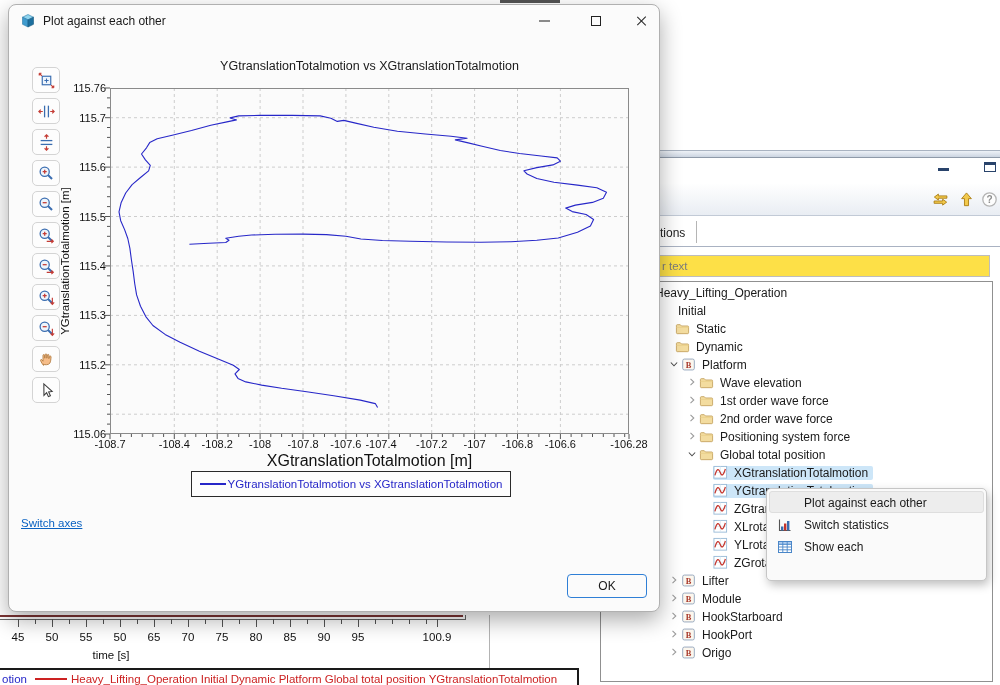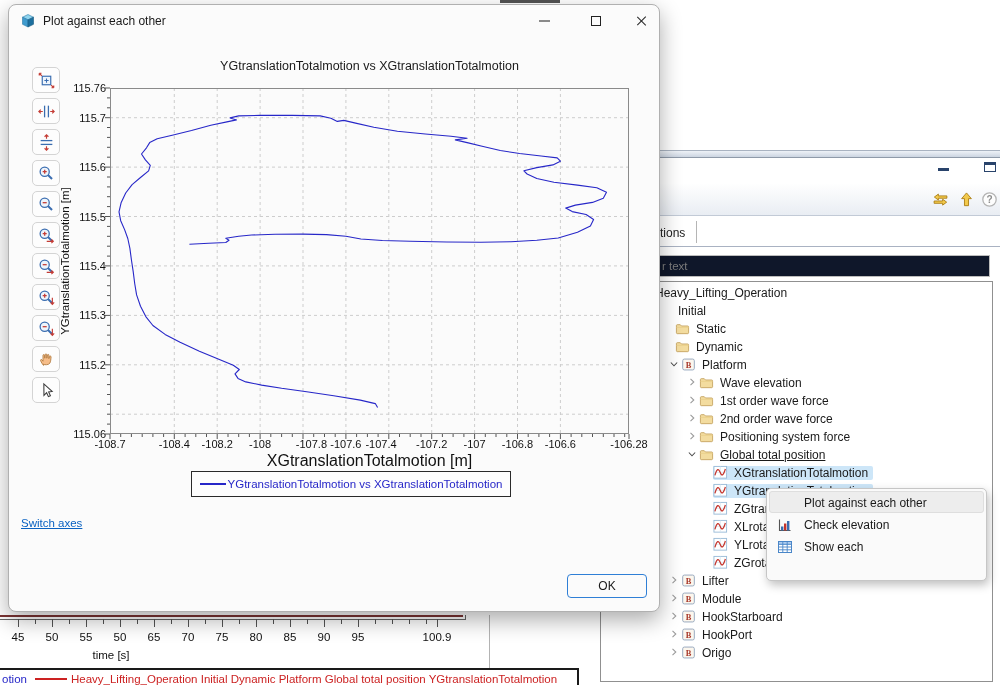--- a/index.html
+++ b/index.html
@@ -9,21 +9,21 @@
 
 .divider-bar{left:560px;top:150px;width:440px;height:8px;background:linear-gradient(#eef2f7,#ccd5e1);border-top:1px solid #a9b3c1;border-bottom:1px solid #8f9aa9;z-index:2}
 .view-btns{z-index:2}
 .vmin{left:938px;top:168px;width:11px;height:3px;background:#29436b}
 .vmax{left:984px;top:162px;width:12px;height:10px;border:1.5px solid #29436b;border-top:3.5px solid #29436b;background:#fff}
 .panel-toolbar{left:560px;top:183px;width:440px;height:33px;background:linear-gradient(#ffffff,#e9edf3);border-bottom:1px solid #c2cad6;z-index:2}
 .ptool-ic{position:absolute;width:17px;height:17px;top:8px}
 .tabrow{left:560px;top:216px;width:440px;height:31px;background:#fff;border-bottom:1px solid #a9b2c2;z-index:2}
 .tabfrag{position:absolute;left:100px;top:10px;font-size:12px;color:#222}
 .tabsep{position:absolute;left:136px;top:5px;width:1px;height:22px;background:#b5b5b5}
-.filterbox{left:560px;top:255px;width:430px;height:22px;background:#0f172a;border:1px solid #bdbdbd;z-index:2}
+.filterbox{left:560px;top:255px;width:430px;height:22px;background:#fde047;border:1px solid #bdbdbd;z-index:2}
 .filterfrag{position:absolute;left:101px;top:4px;font-size:11.5px;color:#7c7c7c}
 .treepanel{left:600px;top:281px;width:393px;height:401px;background:#fff;border:1px solid #909090;overflow:hidden;z-index:2}
 .trow{position:relative;height:18px;line-height:18px;white-space:nowrap;font-size:12px}
 .trow .chev{display:inline-block;width:14px;height:12px;vertical-align:-1px}
 .trow .tico{display:inline-block;width:15px;height:15px;vertical-align:-3px;margin-right:4px}
 .trow .sel{background:#cde6f8;border-radius:2px;padding:0 3px 0 0}
 .trow .lbl{padding:0 2px}
 
 .ctxmenu{left:766px;top:488px;width:221px;height:93px;background:#fafafa;border:1px solid #c6c6c6;border-radius:5px;box-shadow:2px 4px 10px rgba(0,0,0,.25);z-index:40;padding-top:2px}
 .mitem{position:relative;height:22px;line-height:22px;font-size:12px;margin:0 2px;border-radius:3px;border:1px solid transparent}
@@ -142,21 +142,21 @@
             </svg></span><span class="tico"><svg viewBox="0 0 16 16" width="100%" height="100%">
               <path d="M1.5 4.8c0-.5.4-.9.9-.9h3.2l1.3 1.4h6.7c.5 0 .9.4.9.9v6.4c0 .5-.4.9-.9.9H2.4c-.5 0-.9-.4-.9-.9z" fill="#f3dc9f" stroke="#c3a05b" stroke-width=".9"></path>
               <path d="M1.5 6.8h13" stroke="#e9d08a" stroke-width=".9"></path>
             </svg></span><span class="lbl">2nd order wave force</span></div>
         <div class="trow" style="padding-left: 84px;"><span class="chev"><svg viewBox="0 0 16 16" width="100%" height="100%">
               <path d="M6 3.8l4.4 4.2L6 12.2" fill="none" stroke="#9a9a9a" stroke-width="1.4"></path>
             </svg></span><span class="tico"><svg viewBox="0 0 16 16" width="100%" height="100%">
               <path d="M1.5 4.8c0-.5.4-.9.9-.9h3.2l1.3 1.4h6.7c.5 0 .9.4.9.9v6.4c0 .5-.4.9-.9.9H2.4c-.5 0-.9-.4-.9-.9z" fill="#f3dc9f" stroke="#c3a05b" stroke-width=".9"></path>
               <path d="M1.5 6.8h13" stroke="#e9d08a" stroke-width=".9"></path>
             </svg></span><span class="lbl">Positioning system force</span></div>
-        <div class="trow" style="padding-left: 84px; text-decoration: underline;"><span class="chev"><svg viewBox="0 0 16 16" width="100%" height="100%">
+        <div class="trow" style="padding-left: 84px;"><span class="chev"><svg viewBox="0 0 16 16" width="100%" height="100%">
               <path d="M3.8 6l4.2 4.4L12.2 6" fill="none" stroke="#4a4a4a" stroke-width="1.4"></path>
             </svg></span><span class="tico"><svg viewBox="0 0 16 16" width="100%" height="100%">
               <path d="M1.5 4.8c0-.5.4-.9.9-.9h3.2l1.3 1.4h6.7c.5 0 .9.4.9.9v6.4c0 .5-.4.9-.9.9H2.4c-.5 0-.9-.4-.9-.9z" fill="#f3dc9f" stroke="#c3a05b" stroke-width=".9"></path>
               <path d="M1.5 6.8h13" stroke="#e9d08a" stroke-width=".9"></path>
             </svg></span><span class="lbl">Global total position</span></div>
         <div class="trow" style="padding-left: 112px;"><span class="sel"><span class="tico"><svg viewBox="0 0 16 16" width="100%" height="100%">
                 <rect x="1" y="1.5" width="13.5" height="12.5" fill="#fff" stroke="#9bbcd8" stroke-width="1"></rect>
                 <path d="M1 7.8h13.5M7.8 1.5v12.5" stroke="#d5e4f0" stroke-width=".8" fill="none"></path>
                 <path d="M2 11C4.3 3.5 5.8 3.5 7.6 7.8c1.7 4.2 3.2 4.2 5.6-3.5" fill="none" stroke="#c4342c" stroke-width="1.3"></path>
               </svg></span><span class="lbl">XGtranslationTotalmotion</span></span></div>
@@ -222,21 +222,21 @@
       <div class="mitem hl">
         <span class="mlbl">Plot against each other</span>
       </div>
       <div class="mitem">
         <span class="mico"><svg viewBox="0 0 16 16" width="100%" height="100%">
             <path d="M2.5 2.5v11h11" fill="none" stroke="#555" stroke-width="1.1"></path>
             <rect x="4" y="9.5" width="2.4" height="4" fill="#3a6db0"></rect>
             <rect x="7" y="6.5" width="2.4" height="7" fill="#c4342c"></rect>
             <rect x="10" y="4" width="2.4" height="9.5" fill="#3a6db0"></rect>
           </svg></span>
-        <span class="mlbl">Check elevation</span>
+        <span class="mlbl">Switch statistics</span>
       </div>
       <div class="mitem">
         <span class="mico"><svg viewBox="0 0 16 16" width="100%" height="100%">
             <rect x="1.5" y="2.5" width="13" height="11" fill="#fff" stroke="#4a86c8" stroke-width="1"></rect>
             <rect x="1.5" y="2.5" width="13" height="2.8" fill="#aecdf0" stroke="#4a86c8" stroke-width="1"></rect>
             <path d="M5.8 2.5v11M10.2 2.5v11M1.5 8h13M1.5 10.8h13" stroke="#4a86c8" stroke-width=".9" fill="none"></path>
           </svg></span>
         <span class="mlbl">Show each</span>
       </div>
     </div>
@@ -500,21 +500,21 @@
         <span class="ytick-lab" style="left: 51px; top: 254.943px;">115.4</span>
         <span class="ytick-lab" style="left: 51px; top: 304.371px;">115.3</span>
         <span class="ytick-lab" style="left: 51px; top: 353.8px;">115.2</span>
         <span class="ytick-lab" style="left: 51px; top: 423px;">115.06</span>
       </div>
     <div id="xticks">
         <span class="xtick-lab" style="left: 77px; top: 433px;">-108.7</span>
         <span class="xtick-lab" style="left: 141.339px; top: 433px;">-108.4</span>
         <span class="xtick-lab" style="left: 184.231px; top: 433px;">-108.2</span>
         <span class="xtick-lab" style="left: 227.124px; top: 433px;">-108</span>
-        <span class="xtick-lab" style="left: 270.017px; top: 433px; text-align: right;">-107.8</span>
+        <span class="xtick-lab" style="left: 270.017px; top: 433px;">-107.8</span>
         <span class="xtick-lab" style="left: 312.909px; top: 433px;">-107.6</span>
         <span class="xtick-lab" style="left: 348px; top: 433px;">-107.4</span>
         <span class="xtick-lab" style="left: 398.694px; top: 433px;">-107.2</span>
         <span class="xtick-lab" style="left: 441.587px; top: 433px;">-107</span>
         <span class="xtick-lab" style="left: 484.479px; top: 433px;">-106.8</span>
         <span class="xtick-lab" style="left: 527.372px; top: 433px;">-106.6</span>
         <span class="xtick-lab" style="left: 596px; top: 433px;">-106.28</span>
       </div>
     <div class="ylab">YGtranslationTotalmotion [m]</div>
     <div class="xlab">XGtranslationTotalmotion [m]</div>

